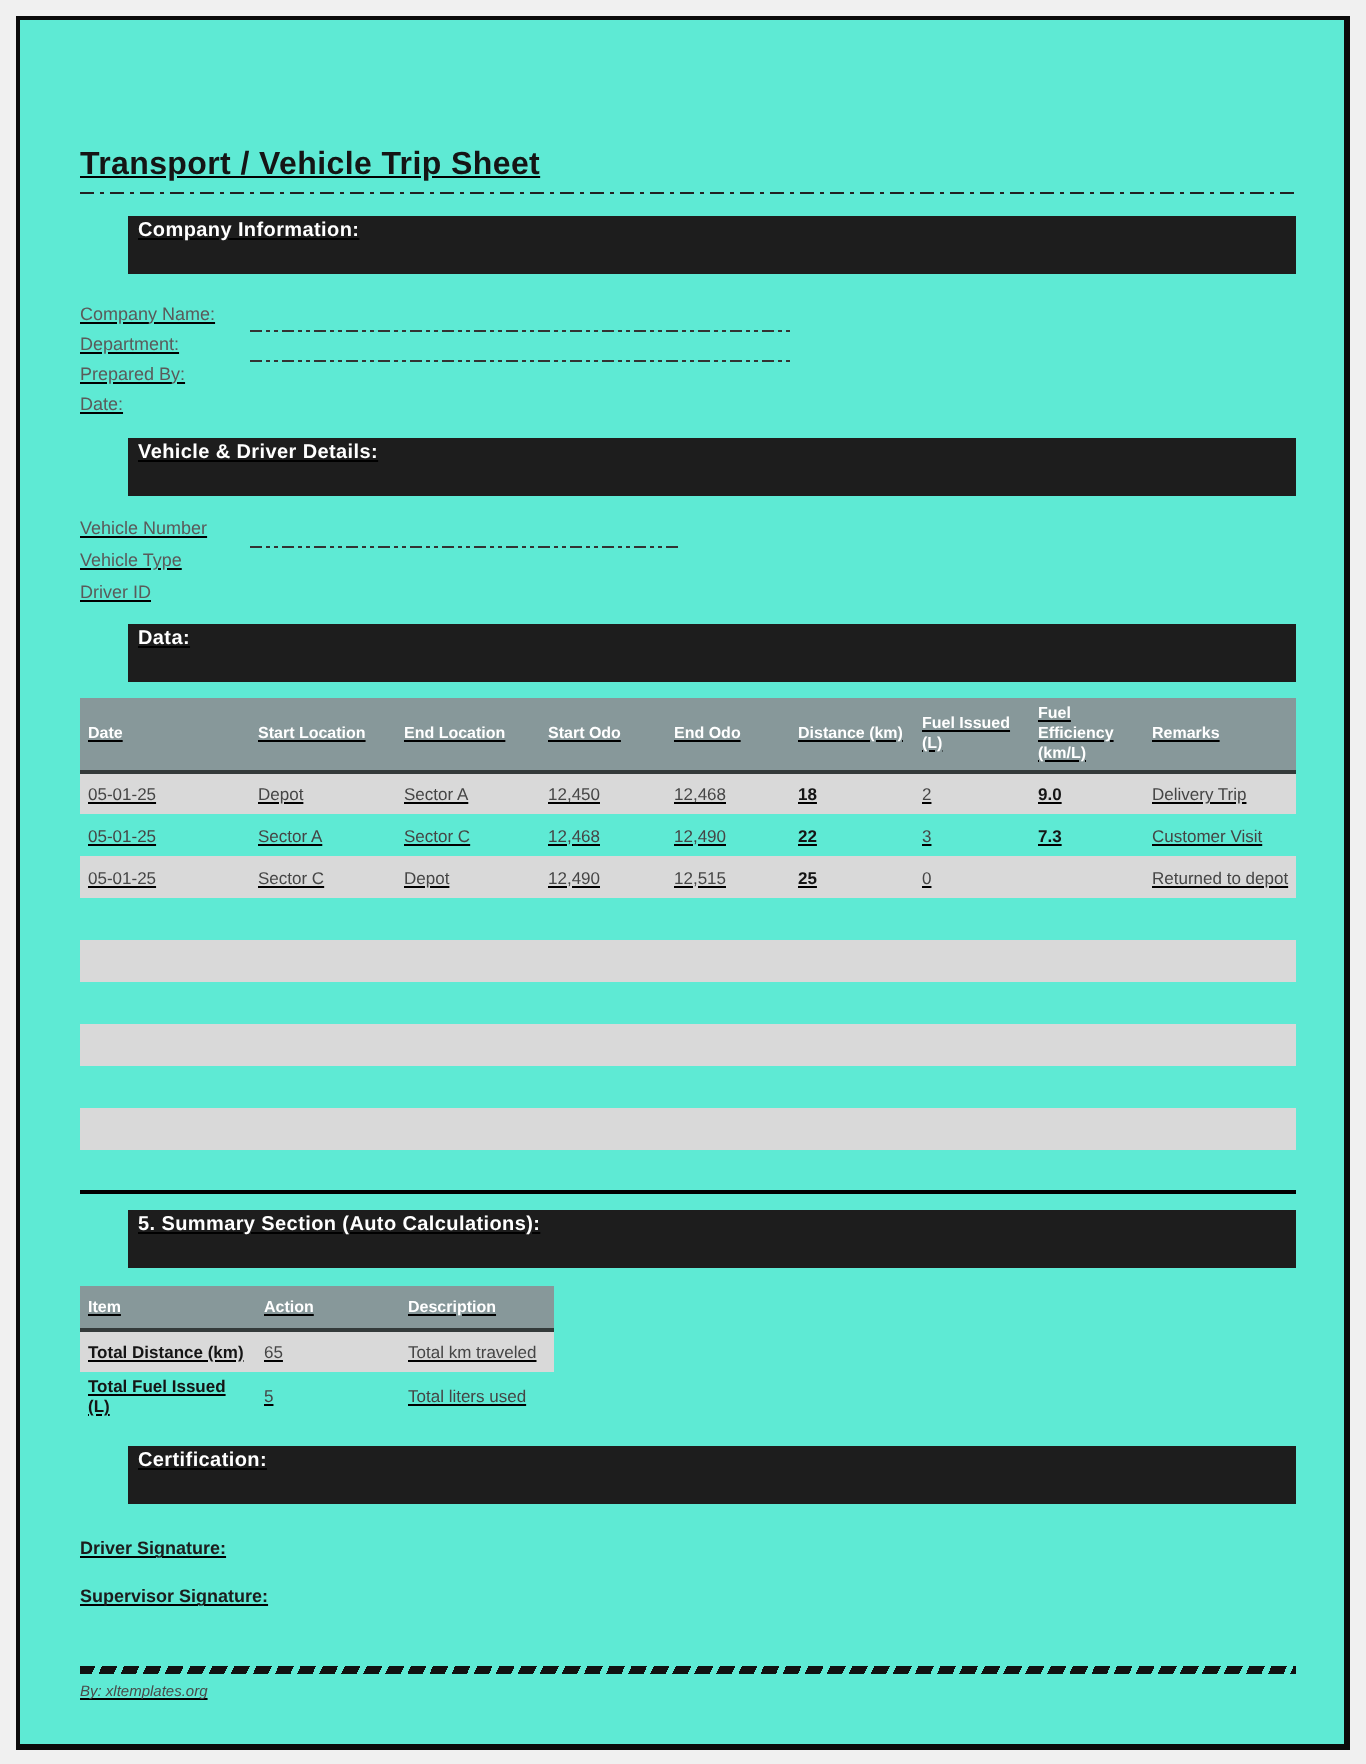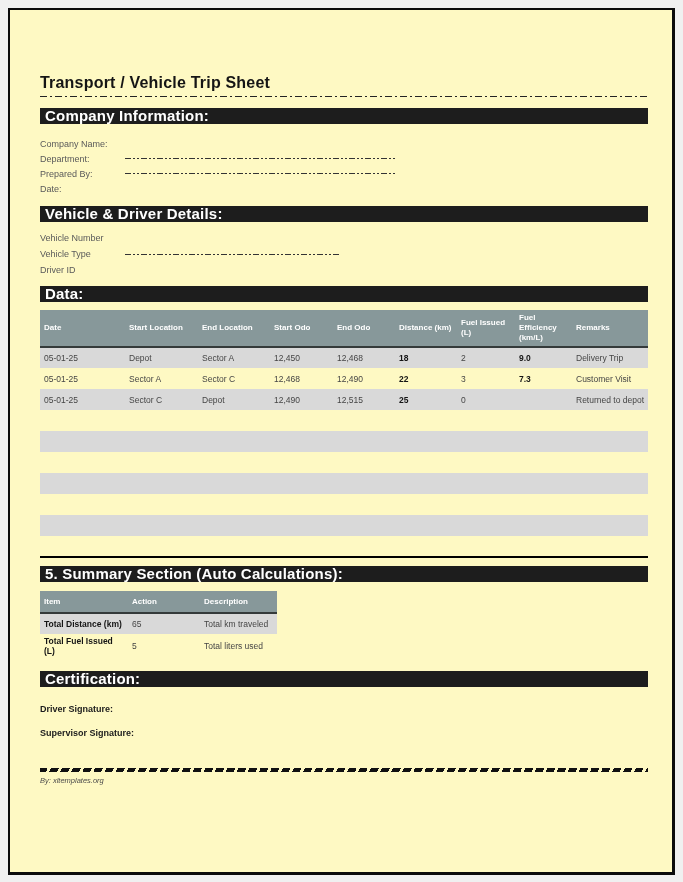--- a/index.html
+++ b/index.html
@@ -6,24 +6,25 @@
   html, body { width: 683px; height: 882px; }
   body {
     background: #f0f0f0;
     font-family: "Liberation Sans", sans-serif;
     overflow: hidden;
   }
   .page {
     position: absolute;
     left: 8px; top: 8px;
     width: 667px; height: 867px;
-    background: #fef9c3;
+    background: #5eead4;
     border: 2px solid #0b0b0b;
     border-right-width: 3px;
     border-bottom-width: 3px;
+    text-decoration: underline;
   }
   .sheet { padding: 64px 24px 0 30px; }
 
   h1.title {
     font-size: 16px;
     font-weight: bold;
     color: #151515;
     letter-spacing: 0.2px;
     margin-bottom: 4px;
   }
@@ -32,31 +33,32 @@
     background-image: repeating-linear-gradient(90deg,
       #222 0 7px, transparent 7px 10px, #222 10px 12px, transparent 12px 15px);
     background-size: 15px 1px;
     background-repeat: repeat-x;
     background-position: 0 0;
     margin-bottom: 10px;
   }
   .black-bar {
     background: #1d1d1d;
     color: #ffffff;
-    font-size: 15px;
+    font-size: 10px;
     font-weight: bold;
-    height: 16px;
+    height: 29px;
     line-height: 16px;
     padding-left: 5px;
     letter-spacing: 0.2px;
+    margin-left: 24px;
   }
 
   
   .fields { margin-top: 12px; }
-  .field-row { display: flex; align-items: center; height: 15px; }
+  .field-row { display: flex; align-items: flex-start; height: 15px; }
   .field-label {
     width: 85px;
     font-size: 9px;
     color: #5a5a5a;
     align-self: center;
   }
   .dash-line {
     height: 2px;
     margin-bottom: 1px;
     background-image: repeating-linear-gradient(90deg,

